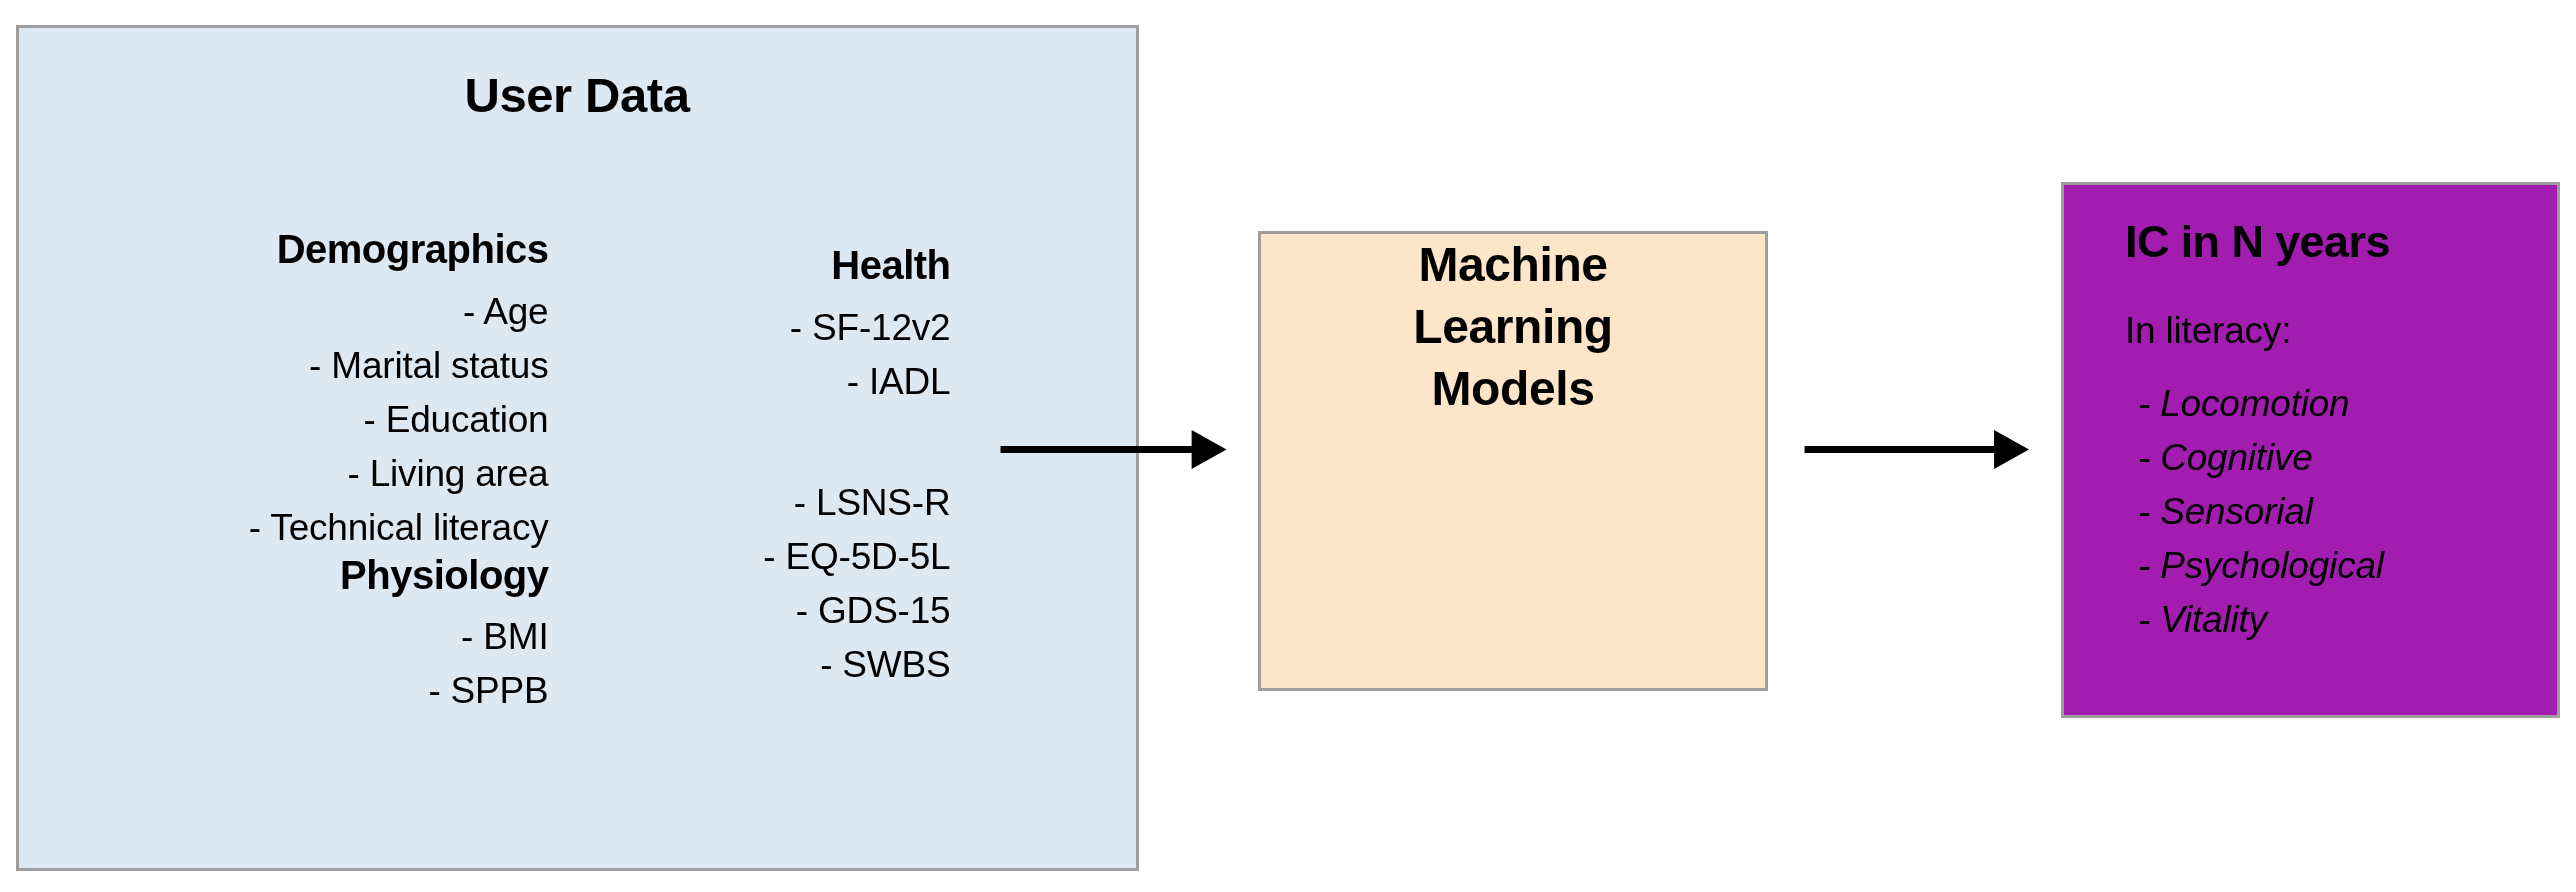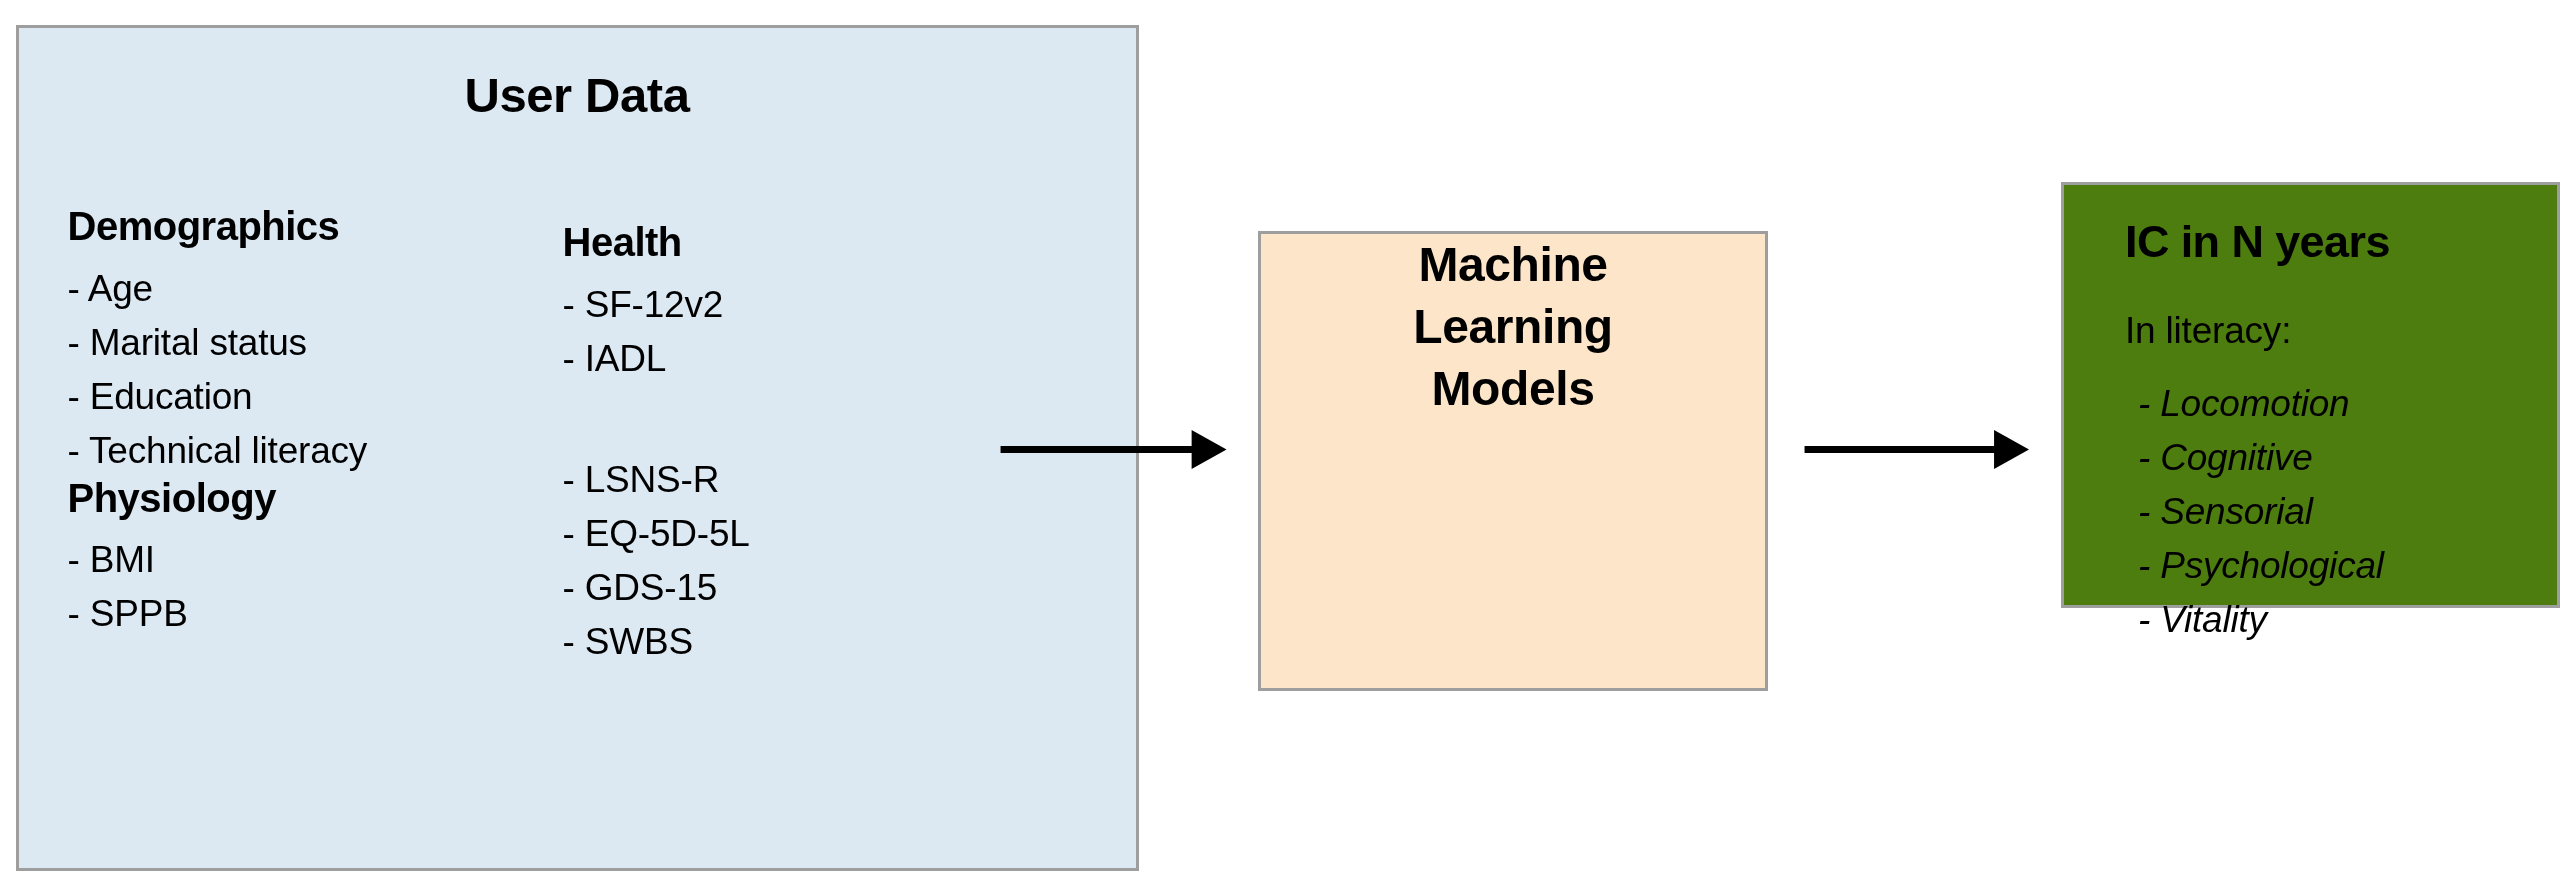--- a/index.html
+++ b/index.html
@@ -40,21 +40,22 @@
     right: 0;
     top: 43px;
     text-align: center;
     font-size: 49px;
     font-weight: bold;
     line-height: 1;
     letter-spacing: -0.4px;
   }
   .col {
     position: absolute;
-    top: 178px;
+    top: 201px;
+    text-align: right;
   }
   #col-left  { left: 49px;  width: 481px; }
   #col-right { left: 544px; width: 388px; }
 
   .group { position: relative; }
   .group-heading {
     font-size: 40px;
     font-weight: bold;
     line-height: 1;
     letter-spacing: -0.5px;
@@ -92,22 +93,22 @@
     text-align: center;
     letter-spacing: -0.4px;
   }
   #ml-label span { display: block; }
 
   
   #outcome-box {
     left: 2061px;
     top: 182px;
     width: 499px;
-    height: 426px;
-    background: #4d7c0f;
+    height: 536px;
+    background: #a21caf;
   }
   #outcome-title {
     position: absolute;
     left: 61px;
     top: 34px;
     font-size: 45px;
     font-weight: bold;
     line-height: 1;
     letter-spacing: -0.6px;
     white-space: nowrap;
@@ -147,20 +148,21 @@
     <div id="user-data-title">User Data</div>
 
     <div class="col" id="col-left">
 
       <div class="group" id="group-demographics">
         <div class="group-heading">Demographics</div>
         <ul class="item-list">
           <li class="item">- Age</li>
           <li class="item">- Marital status</li>
           <li class="item">- Education</li>
+          <li class="item">- Living area</li>
           <li class="item">- Technical literacy</li>
         </ul>
       </div>
 
       <div class="group" id="group-physiology">
         <div class="group-heading">Physiology</div>
         <ul class="item-list">
           <li class="item">- BMI</li>
           <li class="item">- SPPB</li>
         </ul>

